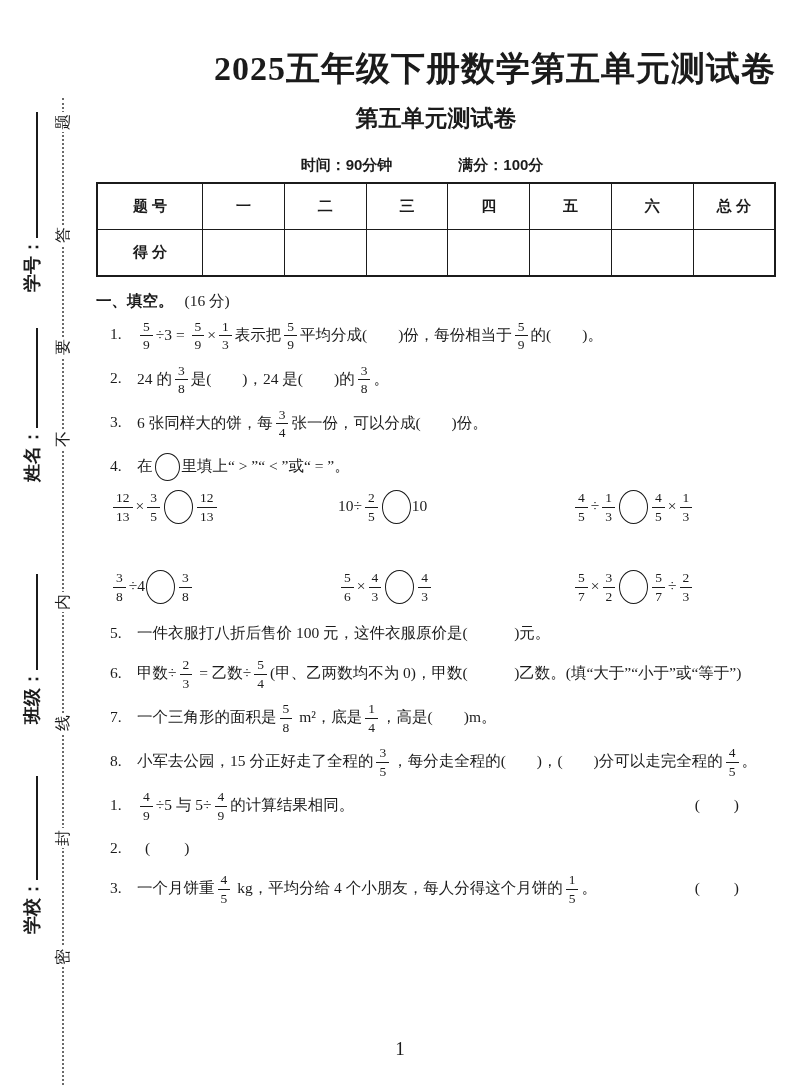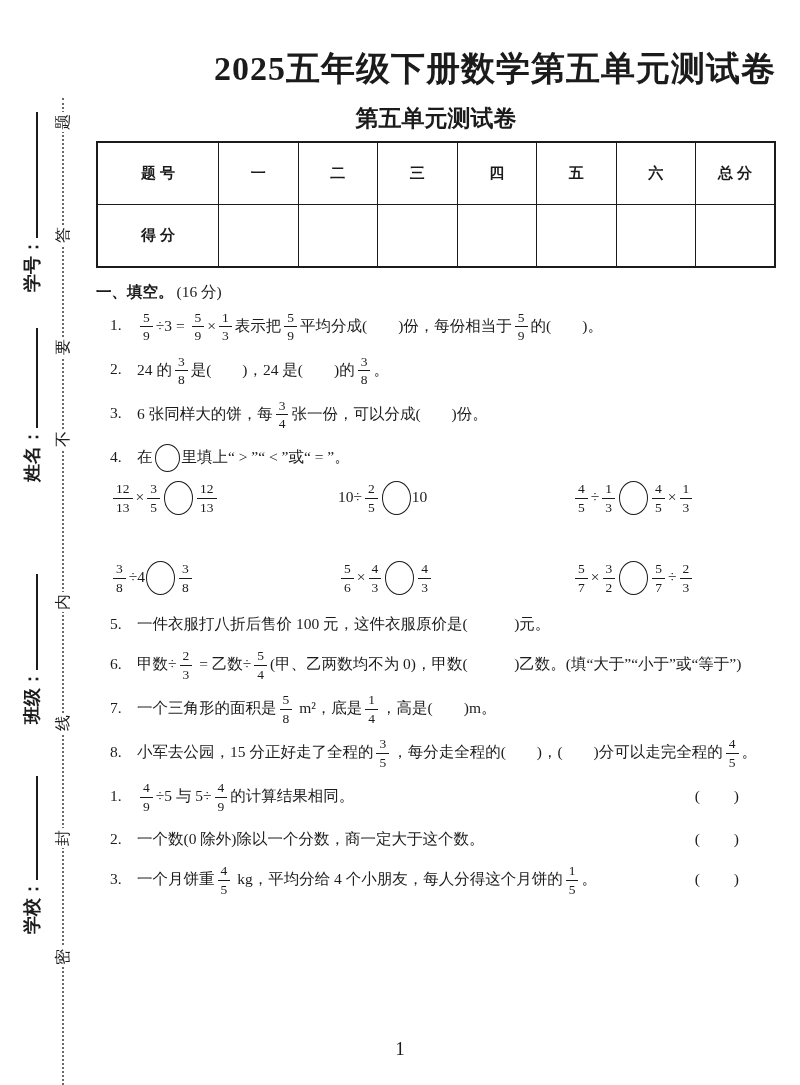--- a/index.html
+++ b/index.html
@@ -44,27 +44,27 @@
     font-size:15px; font-weight:bold; position:relative; left:-14px;
     font-family:"Liberation Sans","DejaVu Sans",sans-serif;
   }
 
   .score-table {
     margin-top:7px; width:680px; border-collapse:collapse; table-layout:fixed;
     border:2px solid #1b1b1b; font-family:"Liberation Sans","DejaVu Sans",sans-serif;
   }
   .score-table td {
     border:1px solid #1b1b1b; height:29px; text-align:center;
-    font-size:15px; font-weight:bold; padding:16px;
+    font-size:15px; font-weight:bold; padding:8px;
   }
   .score-table .col-first { width:88px; }
 
   .sec-heading { margin:14px 0 6px; font-size:15.5px; }
   .sh-bold { font-weight:bold; font-family:"Liberation Sans","DejaVu Sans",sans-serif; }
-  .sh-note { margin-left:3px; }
+  .sh-note { margin-left:11px; }
 
   .q { display:flex; align-items:baseline; margin:0 0 8px 0; font-size:15.5px; }
   .q-num { flex:none; width:27px; margin-left:14px; line-height:2.0; }
   .q-body { flex:1; line-height:2.0; }
   .judge .j-ans { flex:none; margin:0 36px 0 8px; line-height:2.0; letter-spacing:1px; }
 
   .frac {
     display:inline-block; text-align:center; vertical-align:middle;
     font-size:13.5px; line-height:1.15; margin:1px 3px; font-weight:normal;
   }
@@ -108,20 +108,24 @@
   <span class="seal-char sc-4">内</span>
   <span class="seal-char sc-5">线</span>
   <span class="seal-char sc-6">封</span>
   <span class="seal-char sc-7">密</span>
 
   <div class="content">
 
     <h1 class="title">2025五年级下册数学第五单元测试卷</h1>
     <h2 class="subtitle">第五单元测试卷</h2>
 
+    <div class="info">
+      <span>时间：90分钟</span>
+      <span>满分：100分</span>
+    </div>
 
     <table class="score-table">
       <tbody>
           <tr>
         <td class="col-first">题 号</td>
         <td>一</td>
         <td>二</td>
         <td>三</td>
         <td>四</td>
         <td>五</td>
@@ -189,21 +193,20 @@
     </div>
 
 
     <div class="q judge">
       <span class="q-num">1.</span>
       <span class="q-body"><span class="frac"><span class="fnum">4</span><span class="fden">9</span></span>÷5 与 5÷<span class="frac"><span class="fnum">4</span><span class="fden">9</span></span>的计算结果相同。</span>
       <span class="j-ans">(　　)</span>
     </div>
     <div class="q judge">
       <span class="q-num">2.</span>
-      <span class="q-body">一个数(0 除外)除以一个分数，商一定大于这个数。</span>
       <span class="j-ans">(　　)</span>
     </div>
     <div class="q judge">
       <span class="q-num">3.</span>
       <span class="q-body">一个月饼重<span class="frac"><span class="fnum">4</span><span class="fden">5</span></span> kg，平均分给 4 个小朋友，每人分得这个月饼的<span class="frac"><span class="fnum">1</span><span class="fden">5</span></span>。</span>
       <span class="j-ans">(　　)</span>
     </div>
 
   </div>
 

